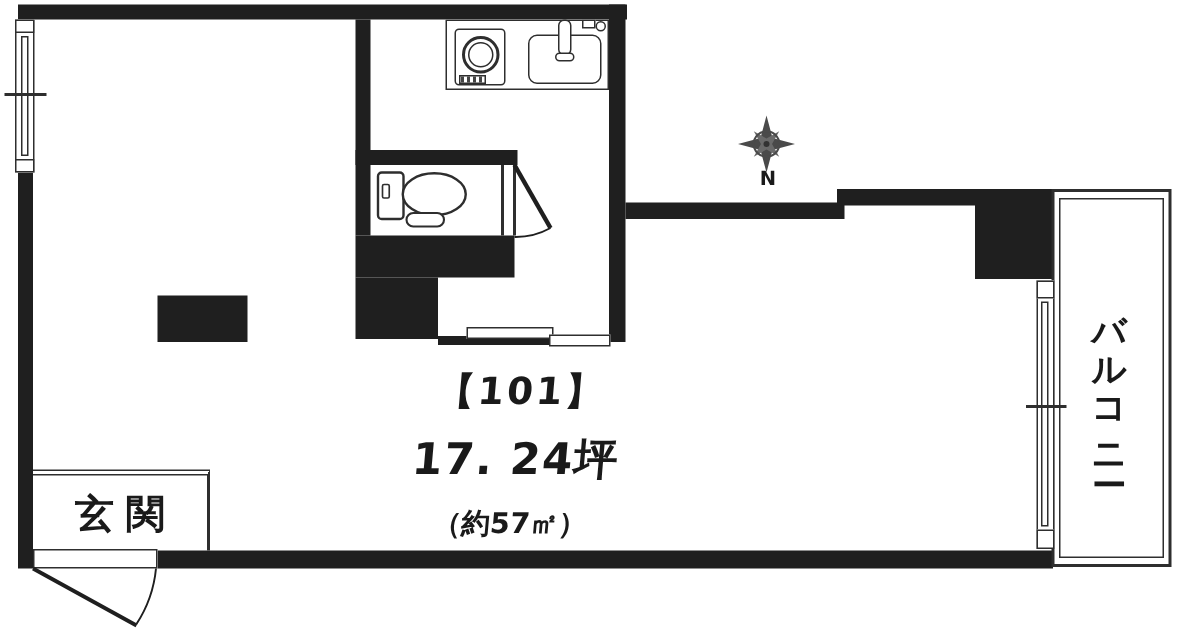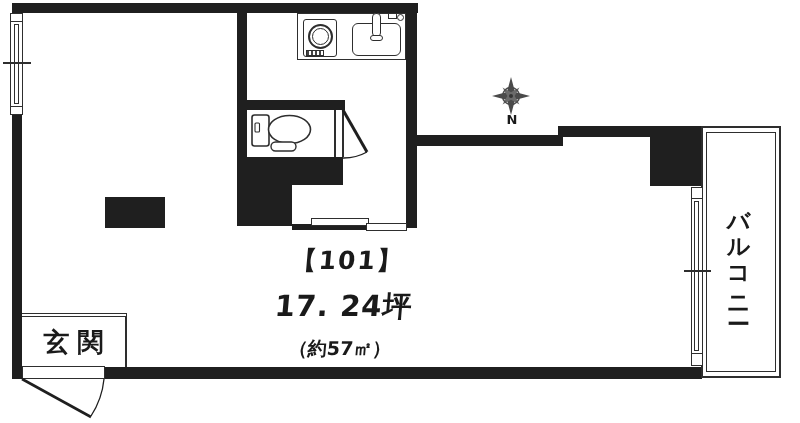--- a/index.html
+++ b/index.html
@@ -12,21 +12,21 @@
   .thin{position:absolute;background:#2e2e2e;}
   .svg-layer{position:absolute;left:0;top:0;width:800px;height:423px;}
 
   
   .label-block{position:absolute;left:244px;top:244px;width:200px;text-align:center;
     transform:skewX(-5deg);}
   .unit-no{font-size:25px;font-weight:bold;letter-spacing:2px;}
   .tsubo{font-size:29px;font-weight:bold;letter-spacing:1px;margin-top:10px;}
   .sqm{font-size:19px;font-weight:bold;margin-top:9px;}
 
-  .genkan-box{position:absolute;left:22px;top:313px;width:105px;height:54px;
+  .genkan-box{position:absolute;left:22px;top:313px;width:118px;height:54px;
     box-sizing:border-box;border-top:4px double #2e2e2e;border-right:2px solid #2e2e2e;
     display:flex;align-items:center;justify-content:center;}
   .genkan-label{font-size:26px;font-weight:bold;letter-spacing:8px;padding-left:8px;}
 
   .balcony-label{position:absolute;left:724px;top:194px;height:160px;
     writing-mode:vertical-rl;text-orientation:mixed;
     font-size:23px;font-weight:bold;letter-spacing:3px;}
 
   .north-label{position:absolute;left:499px;top:112px;width:26px;text-align:center;
     font-size:13px;font-weight:bold;}

